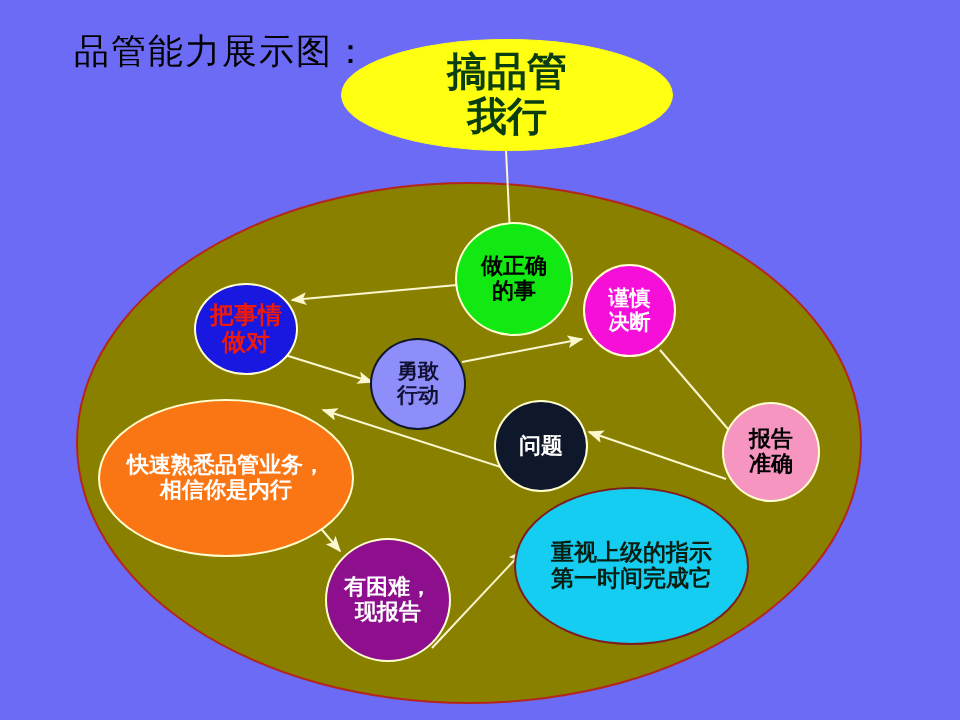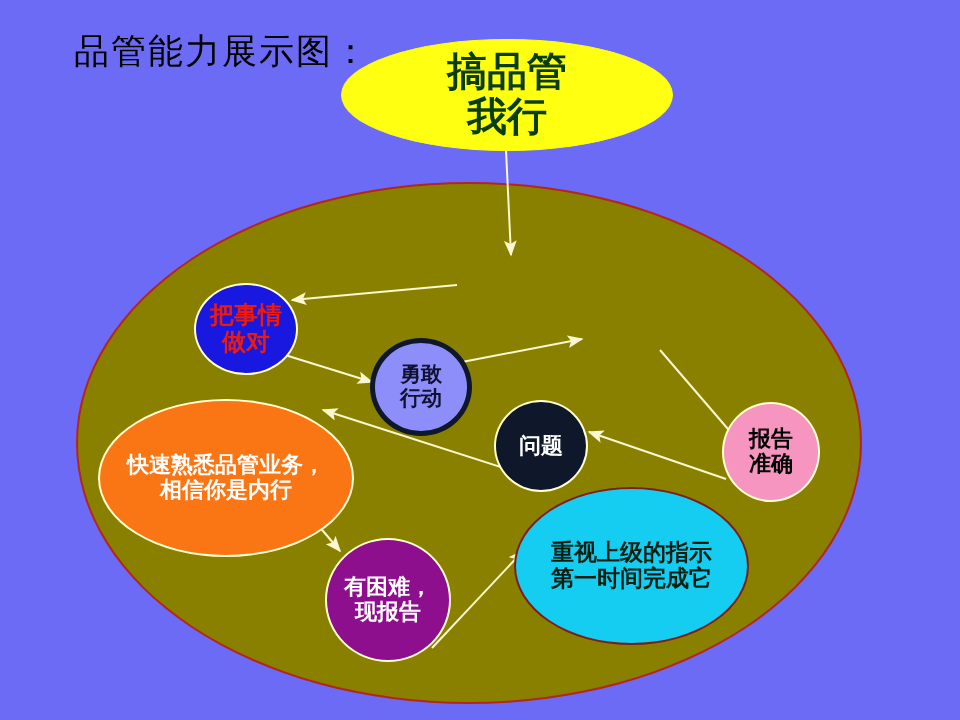--- a/index.html
+++ b/index.html
@@ -93,21 +93,21 @@
     font-weight: bold;
     border: 2px solid #ffffd0;
   }
   #node-brave {
     left: 370px; top: 338px;
     width: 92px; height: 88px;
     background: #8e8efa;
     color: #111133;
     font-size: 21px;
     font-weight: bold;
-    border: 5px solid #0f172a;
+    border: 2px solid #0f172a;
   }
   #node-familiar {
     left: 98px; top: 399px;
     width: 252px; height: 154px;
     background: #fa7614;
     color: #ffffff;
     font-size: 22px;
     font-weight: bold;
     border: 2px solid #ffffd0;
   }
@@ -173,21 +173,25 @@
       <path d="M726,479 L589,432"></path>
       <path d="M516,472 L323,410"></path>
       <path d="M312,518 L340,551"></path>
       <path d="M432,648 L523,551"></path>
     </g>
   </svg>
 
   <div class="node" id="node-top">搞品管
 我行</div>
 
-
+  <div class="node" id="node-right-thing">做正确
+的事</div>
+
+  <div class="node" id="node-prudent">谨慎
+决断</div>
 
   <div class="node" id="node-do-right">把事情
 做对</div>
 
   <div class="node" id="node-brave">勇敢
 行动</div>
 
   <div class="node" id="node-familiar">快速熟悉品管业务，
 相信你是内行</div>
 

